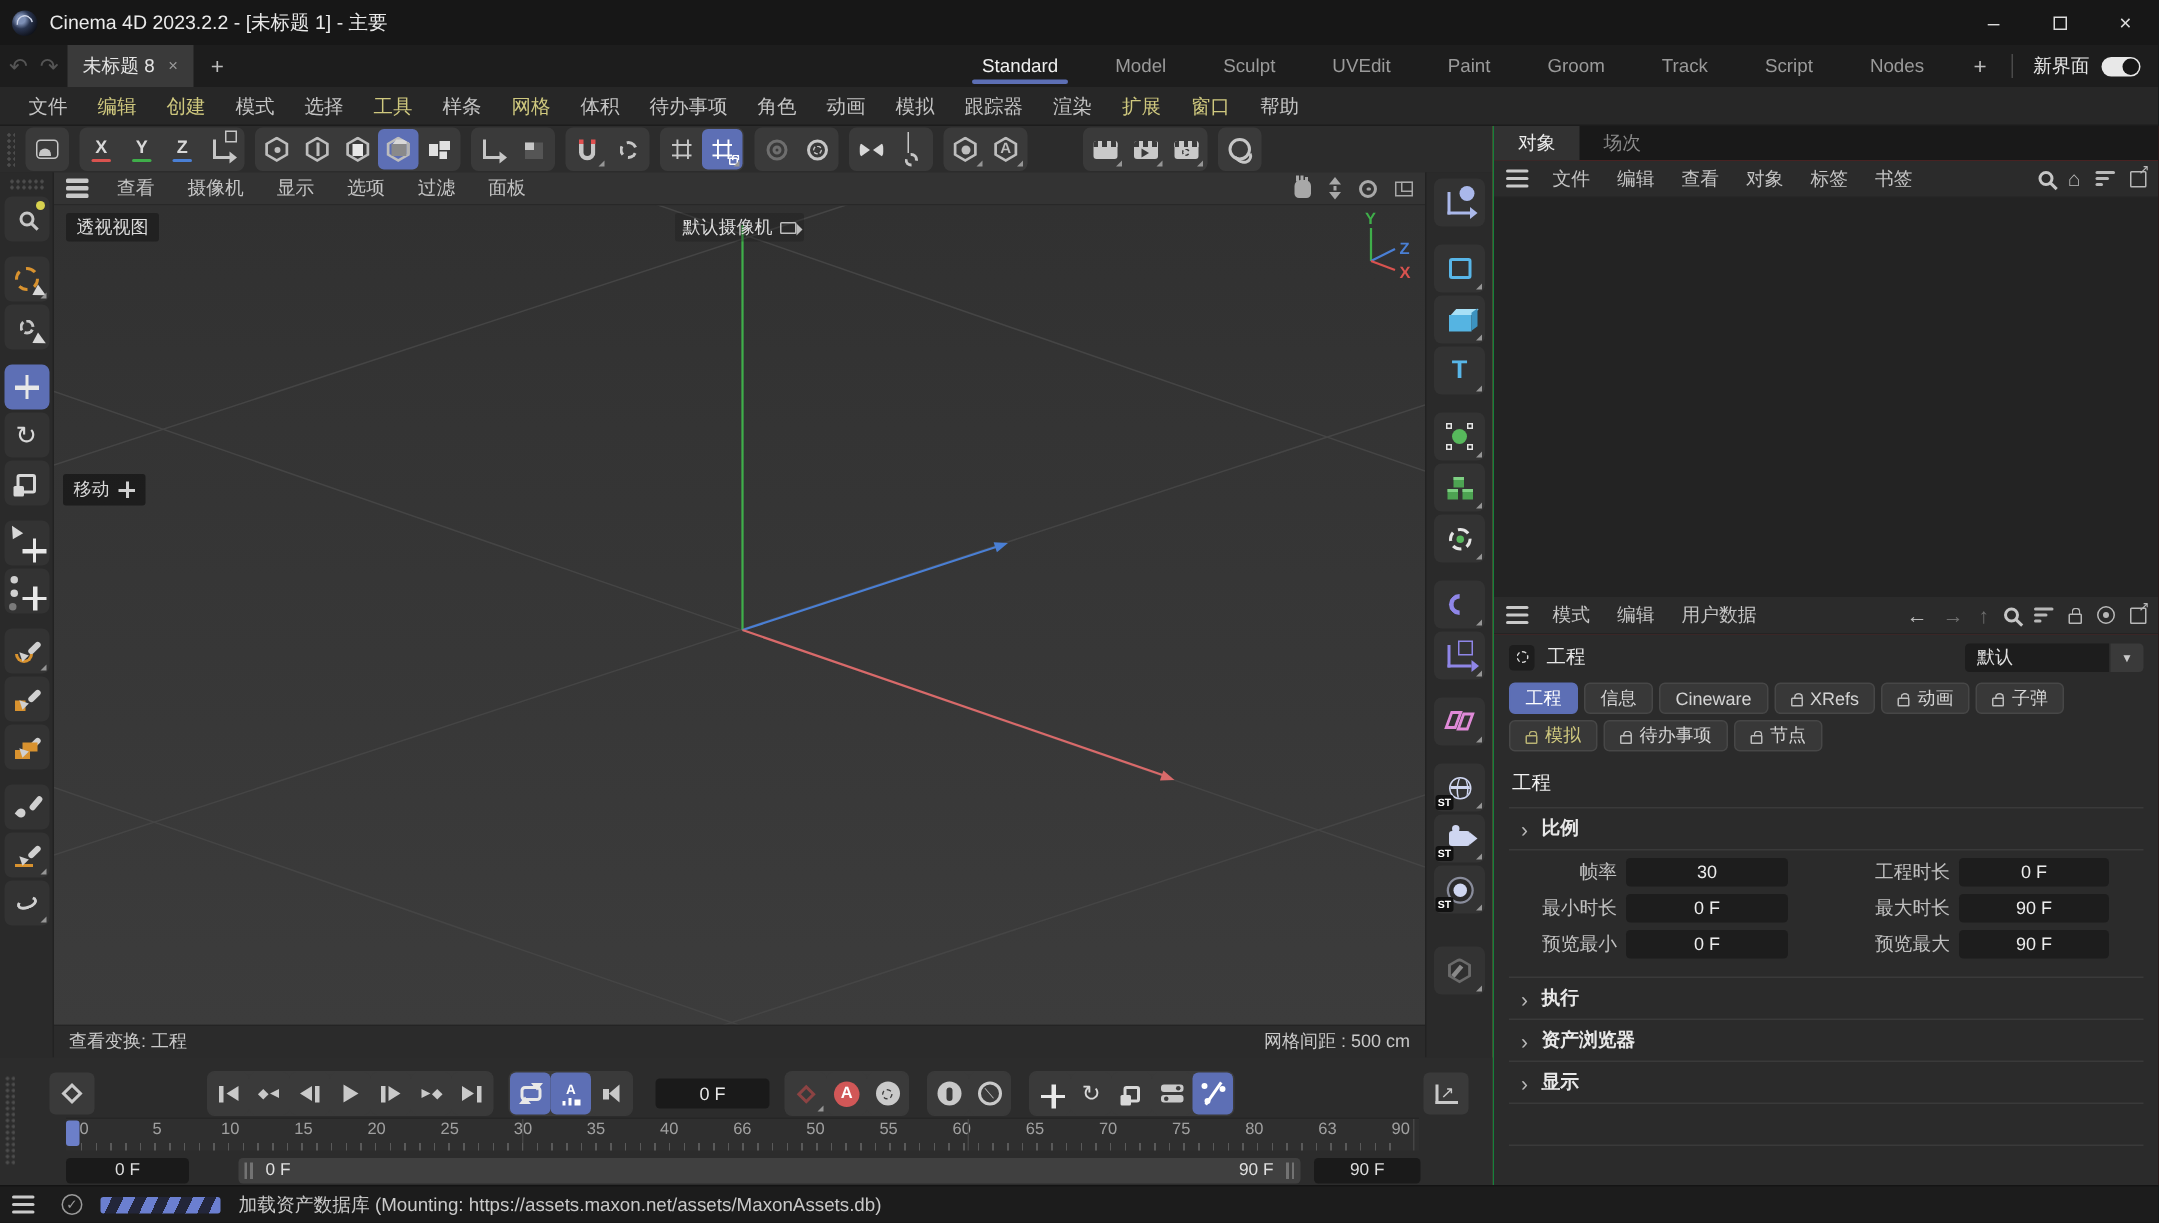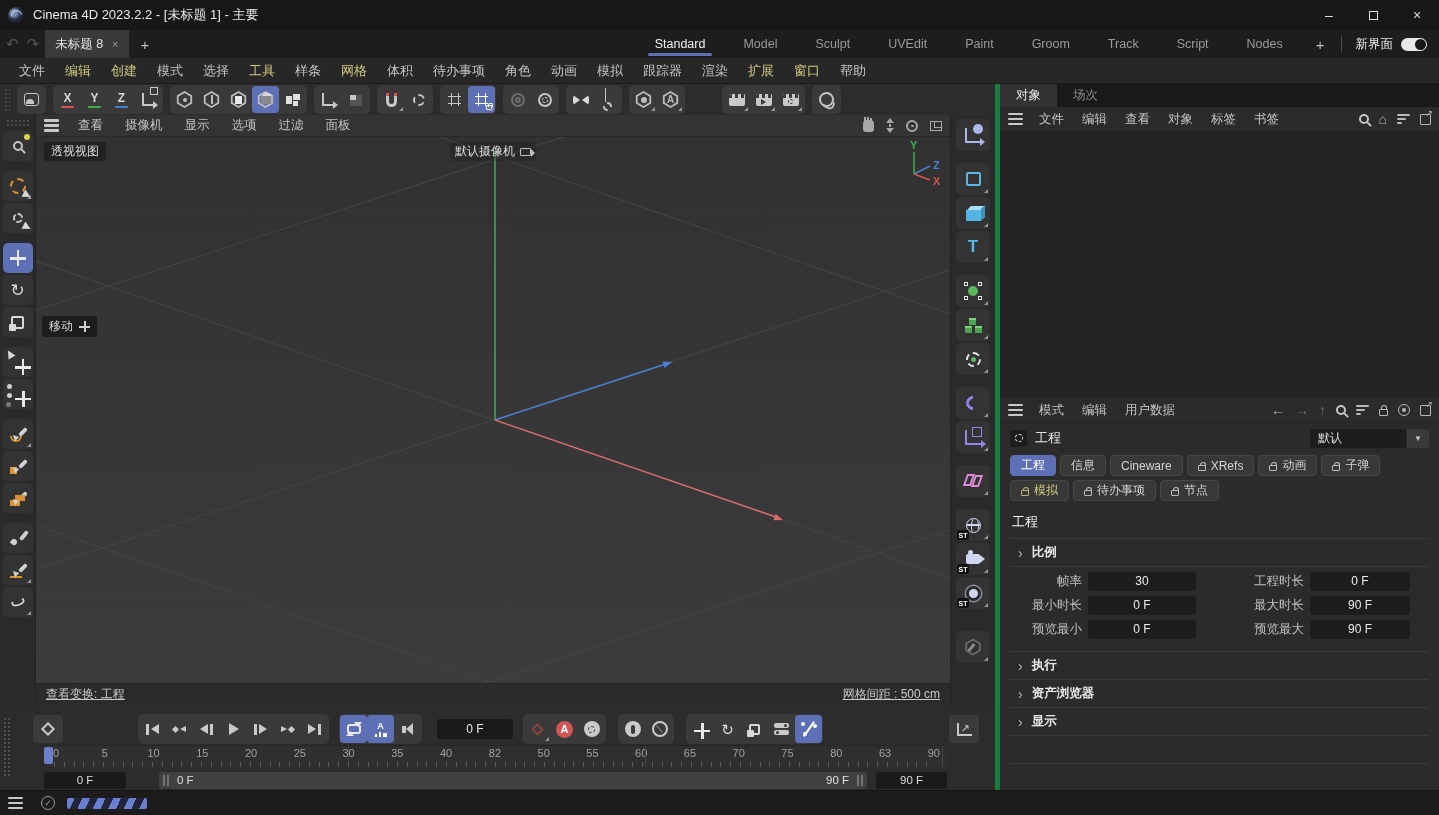--- a/index.html
+++ b/index.html
@@ -147,21 +147,21 @@
   .vp-camlabel { position:absolute; left:50%; top:5px; transform:translateX(-50%); color:#dcdcdc; font-size:12px; display:flex; align-items:center; gap:5px; background:rgba(20,20,20,0.25); padding:1px 5px; border-radius:2px; }
   .camic { width:11px; height:8px; border:1.5px solid #bdbdbd; border-radius:1px; position:relative; }
   .camic::after { content:""; position:absolute; right:-5px; top:0; border-top:4px solid transparent; border-bottom:4px solid transparent; border-left:4px solid #bdbdbd; }
   .toolhint { position:absolute; left:6px; top:179px; background:rgba(25,25,25,0.85); color:#d8d8d8; font-size:12px; padding:2px 7px; border-radius:2px; display:flex; align-items:center; gap:6px; }
   .minicross { position:relative; width:11px; height:11px; }
   .minicross::before { content:""; position:absolute; left:0; top:4.5px; width:11px; height:2px; background:#cfcfcf; }
   .minicross::after { content:""; position:absolute; left:4.5px; top:0; width:2px; height:11px; background:#cfcfcf; }
   .gizmo { position:absolute; right:6px; top:3px; }
   .gizmo text { font-size:11px; font-weight:bold; font-family:"Liberation Sans",sans-serif; }
 
-  .vp-footer { height:22px; background:#2b2b2b; border-top:1px solid #242424; display:flex; align-items:center; padding:0 10px; color:#c9c9c9; font-size:12px;text-decoration:underline; }
+  .vp-footer { height:22px; background:#2b2b2b; border-top:1px solid #242424; display:flex; align-items:center; padding:0 10px; color:#c9c9c9; font-size:12px; }
   .vp-footer .right { margin-left:auto; }
 
   
   .palette { width:45px; background:#2a2a2a; display:flex; flex-direction:column; align-items:center; padding-top:4px; gap:2px; border-left:1px solid #222; overflow:hidden; }
   .pbtn { width:34px; height:32px; border-radius:5px; background:#333333; display:flex; align-items:center; justify-content:center; position:relative; flex:0 0 auto; }
   .pgap { height:8px; flex:0 0 auto; }
   .nullic { position:relative; width:16px; height:15px; border-left:2px solid #aab8ea; border-bottom:2px solid #aab8ea; }
   .nullic::before { content:""; position:absolute; right:-2px; top:-4px; width:10px; height:10px; background:#aab8ea; border-radius:50%; }
   .nullic::after { content:""; position:absolute; right:-4px; bottom:-5px; border-top:4px solid transparent; border-bottom:4px solid transparent; border-left:5px solid #aab8ea; }
   .rectspline { width:15px; height:14px; border:2.5px solid #58b6e8; border-radius:2px; }
@@ -243,21 +243,21 @@
 
   .rangerow { margin-left:44px; display:flex; align-items:center; height:23px; padding-top:3px; }
   .rangebox { width:82px; height:17px; background:#1a1a1a; border-radius:3px; color:#dedede; font-size:11.5px; display:flex; align-items:center; justify-content:center; }
   .rangetrack { margin-left:33px; width:708px; height:17px; background:#404040; border-radius:3px; display:flex; align-items:center; color:#e0e0e0; font-size:11.5px; padding:0 4px; position:relative; }
   .rgrip { width:6px; height:11px; background-image:repeating-linear-gradient(90deg,#737373 0 2px,transparent 2px 4px); }
   .rangetrack .lbl-l { margin-left:8px; }
   .rangetrack .lbl-r { margin-left:auto; margin-right:8px; }
   .rangebox.end { margin-left:9px; width:71px; }
 
   
-  .rightpanel { width:444px; display:flex; flex-direction:column; background:#b91c1c; border-left:5px solid #15803d; }
+  .rightpanel { width:444px; display:flex; flex-direction:column; background:#b91c1c; border-left:1px solid #15803d; }
   .ptabs { height:23px; background:#191919; display:flex; align-items:stretch; flex:0 0 auto; }
   .ptab { display:flex; align-items:center; padding:0 16px; color:#8a8a8a; font-size:12.5px; }
   .ptab.active { background:#323232; color:#ececec; }
   .pmenu { height:25px; background:#2b2b2b; display:flex; align-items:center; padding:0 8px; gap:2px; border-bottom:1px solid #242424; flex:0 0 auto; }
   .pmenu .menu-item { font-size:12.5px; padding:2px 8px; }
   .pmenu-icons { margin-left:auto; display:flex; gap:10px; align-items:center; color:#b8b8b8; }
   .fbars { display:flex; flex-direction:column; gap:2px; align-items:flex-start; }
   .fbars i { height:2px; background:#b8b8b8; border-radius:1px; }
   .extic { width:11px; height:11px; border:1.5px solid #b8b8b8; border-radius:1px; position:relative; }
   .extic::after { content:"↗"; position:absolute; right:-3px; top:-7px; font-size:9px; color:#b8b8b8; }
@@ -834,21 +834,21 @@
           <div class="labels">
             <span>0</span>
               <span>5</span>
               <span>10</span>
               <span>15</span>
               <span>20</span>
               <span>25</span>
               <span>30</span>
               <span>35</span>
               <span>40</span>
-              <span>82</span>
+              <span>66</span>
               <span>50</span>
               <span>55</span>
               <span>60</span>
               <span>65</span>
               <span>70</span>
               <span>75</span>
               <span>80</span>
               <span>63</span>
               <span>90</span>
           </div>
@@ -1024,14 +1024,15 @@
   </div>
 
   <div class="statusbar">
     <span class="hamb">
         <i></i>
         <i></i>
         <i></i>
       </span>
     <span class="checkcirc">✓</span>
     <span class="progress"></span>
+    <span class="statustext">加载资产数据库 (Mounting: https://assets.maxon.net/assets/MaxonAssets.db)</span>
   </div>
 </div>
 
 </body></html>

